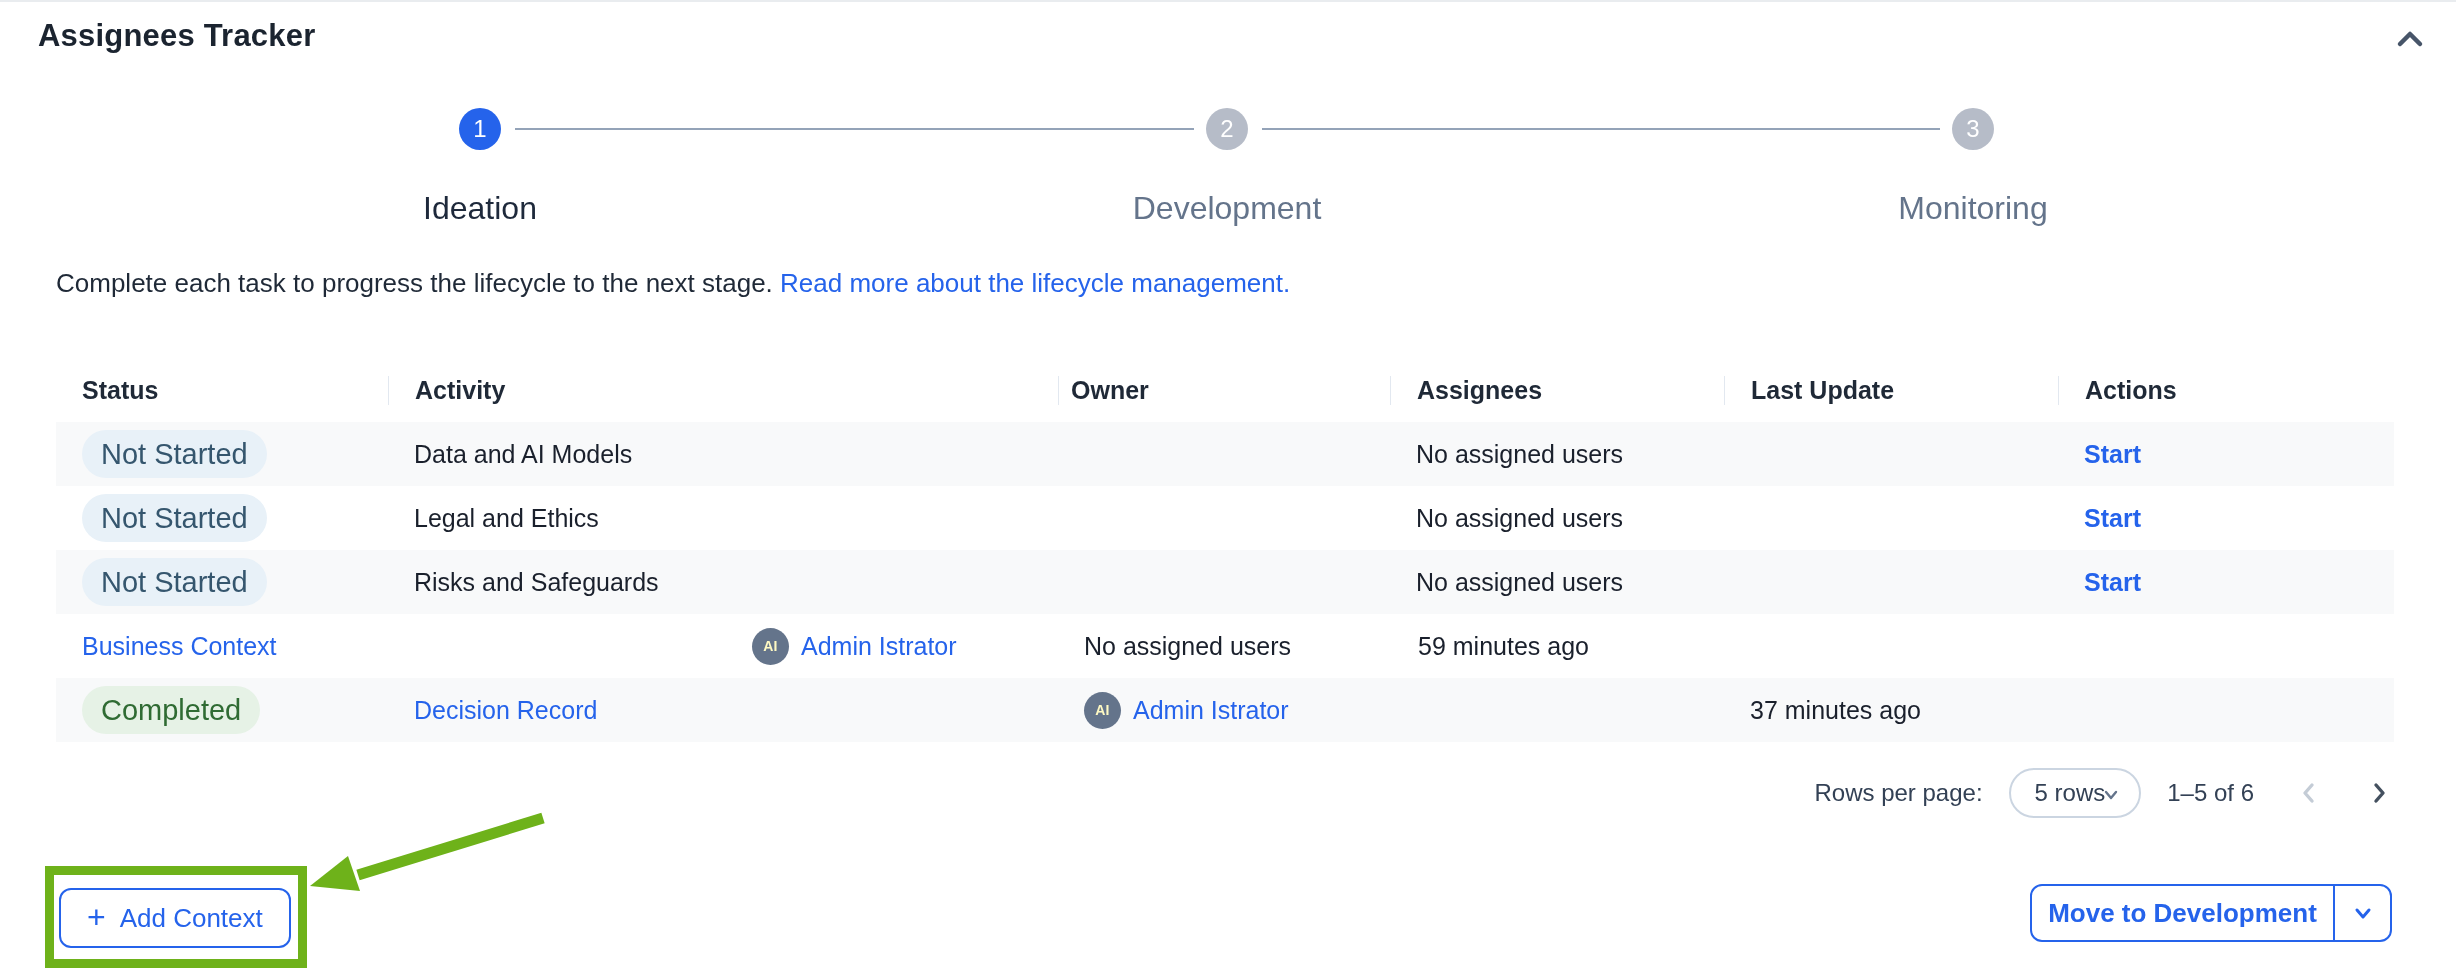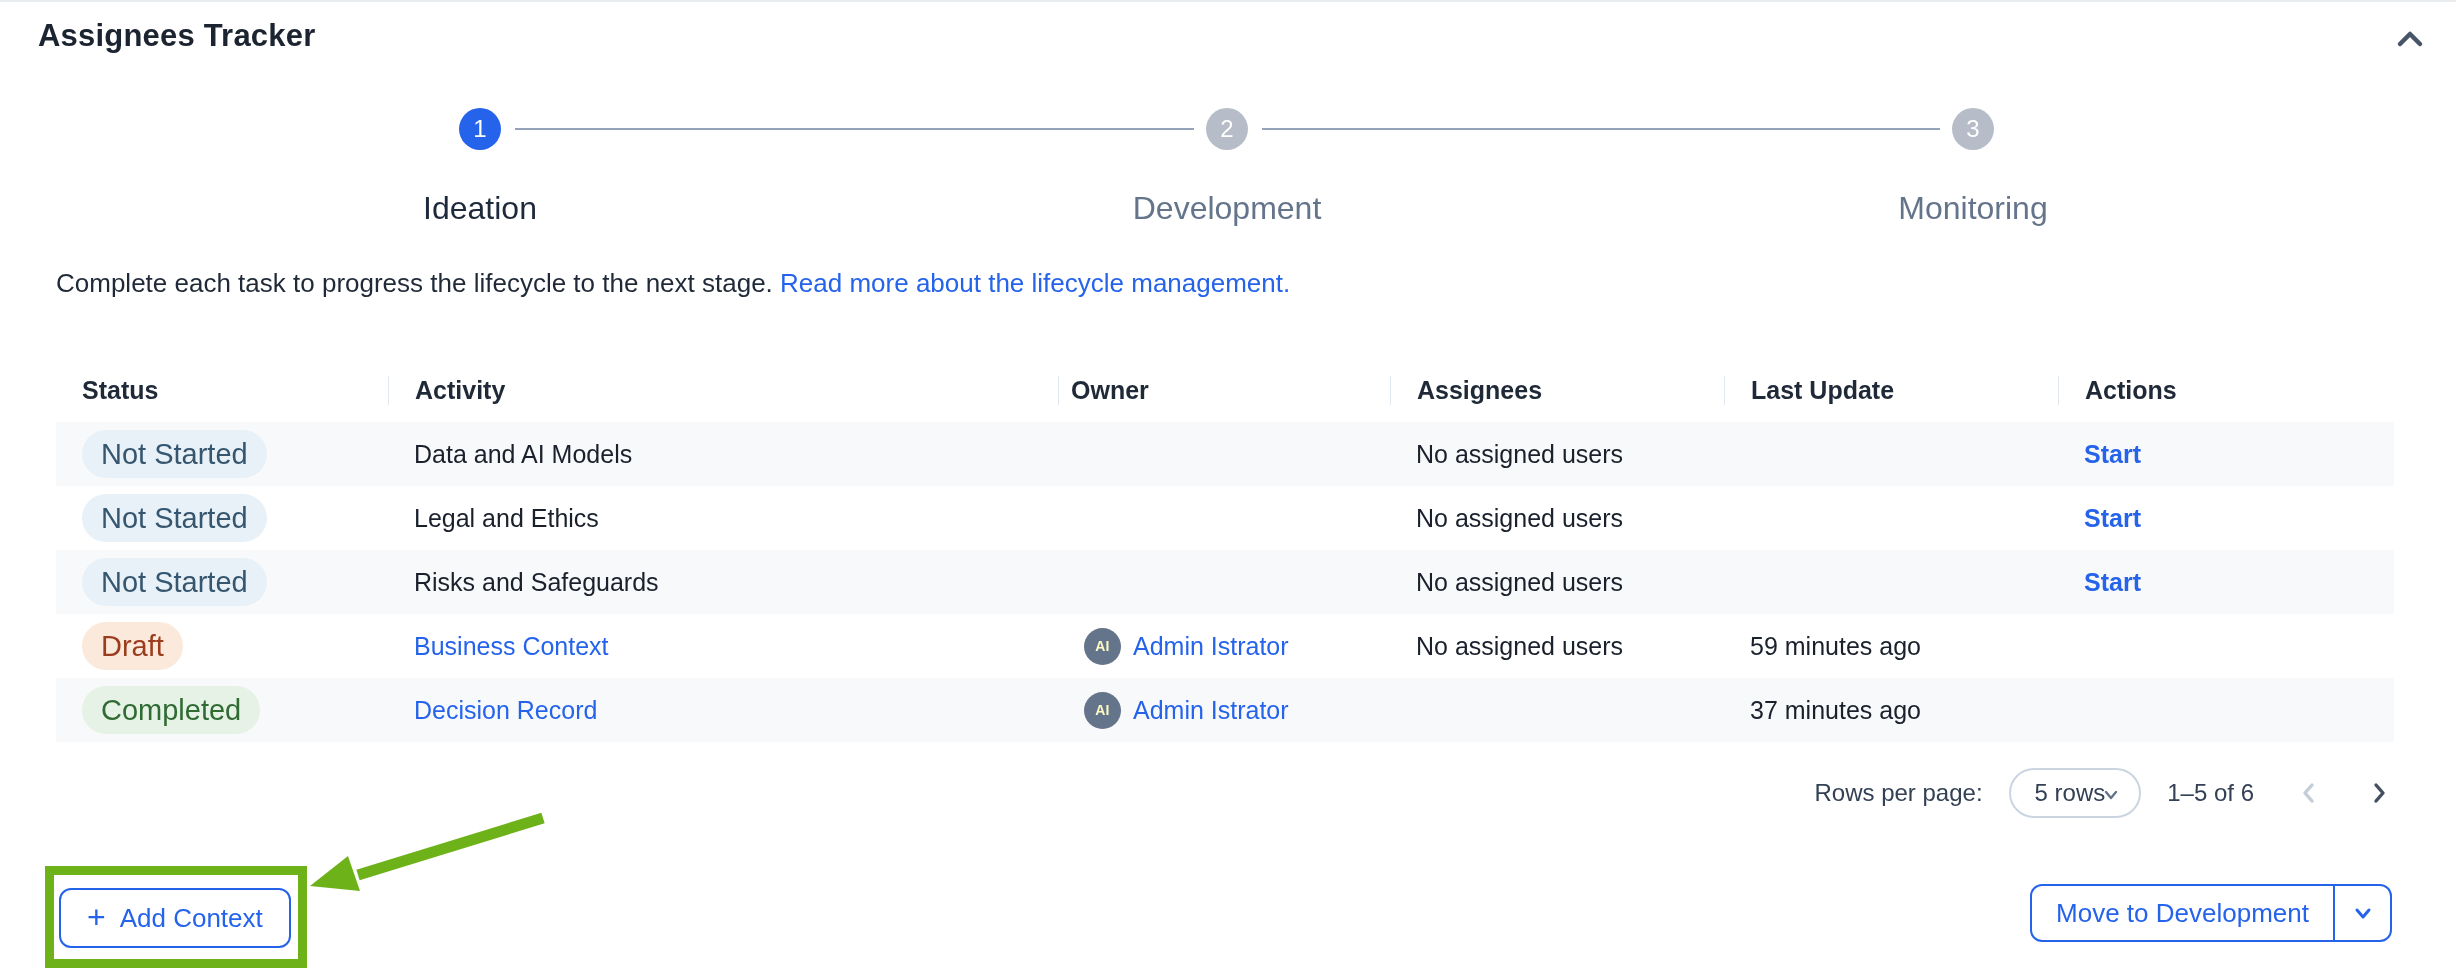--- a/index.html
+++ b/index.html
@@ -93,21 +93,21 @@
   .plus-glyph { font-size: 32px; font-weight: 400; line-height: 1; margin-top: -3px; }
   .annotation-box {
     position: absolute; left: 45px; top: 864px; width: 262px; height: 102px;
     border: 9px solid #6eb21a; pointer-events: none;
   }
   .annotation-arrow { position: absolute; left: 300px; top: 780px; pointer-events: none; }
   .move-btn {
     position: absolute; left: 2030px; top: 882px; width: 362px; height: 58px;
     display: flex; align-items: stretch;
     border: 2px solid #2563eb; border-radius: 12px; background: #ffffff;
-    color: #2563eb; font-size: 26px; font-weight: 400; overflow: hidden; cursor: pointer; text-align: center;
+    color: #2563eb; font-size: 26px; font-weight: 700; overflow: hidden; cursor: pointer; text-align: center;
   }
   .move-btn-main { flex: 1; display: flex; align-items: center; justify-content: center; border-right: 2px solid #2563eb; }
   .move-btn-caret { width: 55px; display: flex; align-items: center; justify-content: center; }
 </style>
 </head>
 <body>
 
 <div class="page">
 
   <div class="page-title">Assignees Tracker</div>
@@ -200,23 +200,20 @@
         </div>
       <div class="td col-update">
           <span></span>
         </div>
       <div class="td col-actions">
           <span class="start-link">Start</span>
         </div>
     </div>
 
     <div class="trow">
-      <div class="td col-status">
-          <span class="badge badge--draft">Draft</span>
-        </div>
       <div class="td col-activity">
           <span class="cell-link">Business Context</span>
         </div>
       <div class="td col-owner">
         <span class="avatar">AI</span>
         <span class="cell-link">Admin Istrator</span>
       </div>
       <div class="td col-assign">
           <span>No assigned users</span>
         </div>

